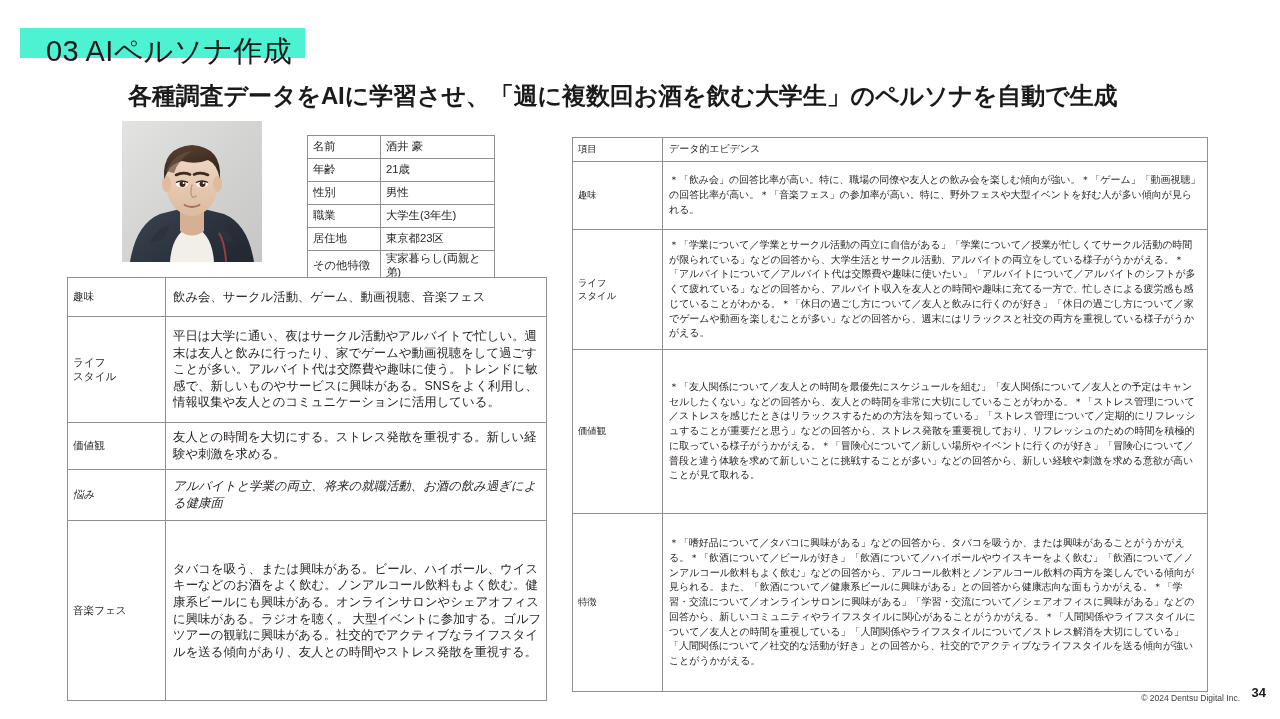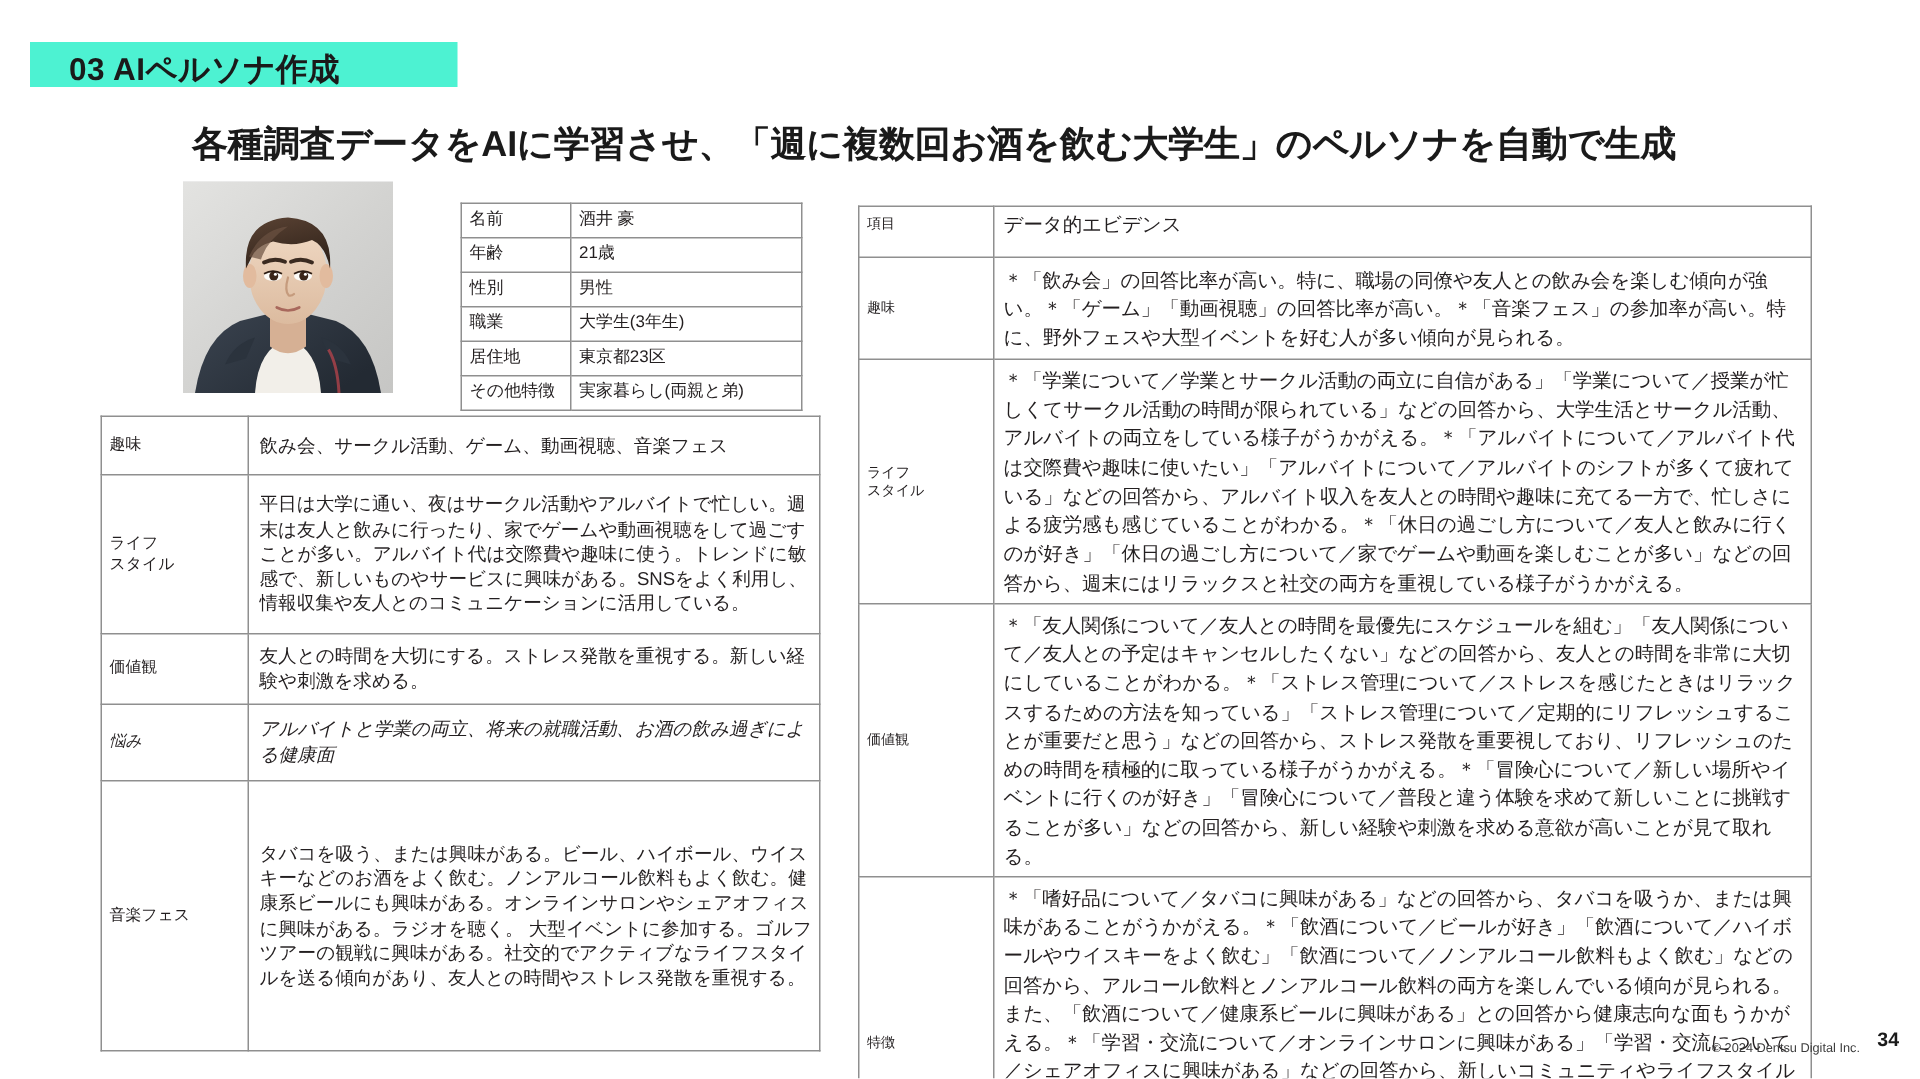--- a/index.html
+++ b/index.html
@@ -26,22 +26,22 @@
     left: 20px;
     top: 28px;
     width: 285px;
     height: 30px;
     background: #4df2d2;
   }
   .slide-title {
     position: absolute;
     left: 46px;
     top: 32px;
-    font-size: 21px;
-    font-weight: bold;
+    font-size: 29px;
+    font-weight: normal;
     letter-spacing: 0.3px;
     color: #1a1a1a;
     white-space: nowrap;
   }
   .slide-subtitle {
     position: absolute;
     left: 128px;
     top: 80px;
     font-size: 24px;
     font-weight: bold;
@@ -78,21 +78,21 @@
     overflow: hidden;
   }
   table.grid td.label {
     vertical-align: middle;
   }
 
   
   #profile-table {
     left: 307px;
     top: 135px;
-    width: 228px;
+    width: 188px;
     padding-left: 24px;
   }
   #profile-table td {
     font-size: 11.3px;
     height: 20px;
     padding: 1px 4px 1px 5px;
     line-height: 1.2;
   }
   #profile-table td.label { width: 63px; }
 
@@ -119,35 +119,35 @@
   .r-worry   { height: 51px; font-style: italic; }
   .r-other   { height: 180px; }
 
   
   #evidence-table {
     left: 572px;
     top: 137px;
     width: 636px;
   }
   #evidence-table td {
-    font-size: 13px;
+    font-size: 10px;
     line-height: 1.48;
     letter-spacing: -0.05px;
   }
   #evidence-table td.label {
     width: 80px;
     font-size: 9.4px;
     line-height: 1.3;
     white-space: pre-line;
   }
   #evidence-table td.value { padding: 4px 5px 4px 6px; }
   #evidence-table tr.head td {
     height: 21px;
     padding-top: 1px;
-    padding-bottom: 11px;
+    padding-bottom: 1px;
     vertical-align: middle;
   }
   .e-hobby  { height: 68px; }
   .e-life   { height: 120px; }
   .e-values { height: 164px; }
   .e-traits { height: 178px; }
 
   
   .footer-copyright {
     position: absolute;

